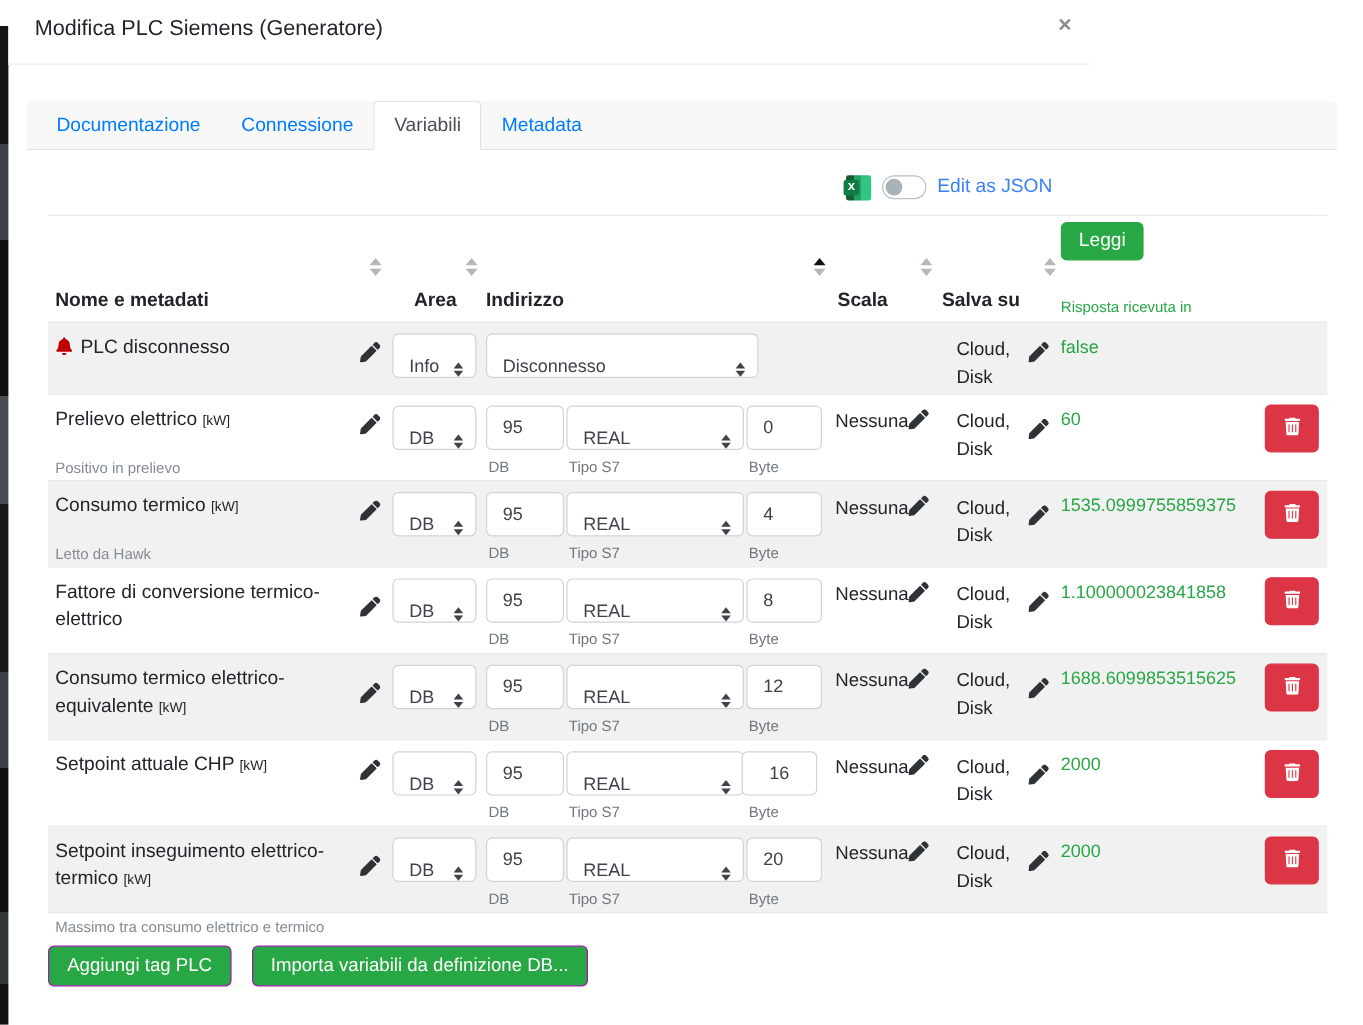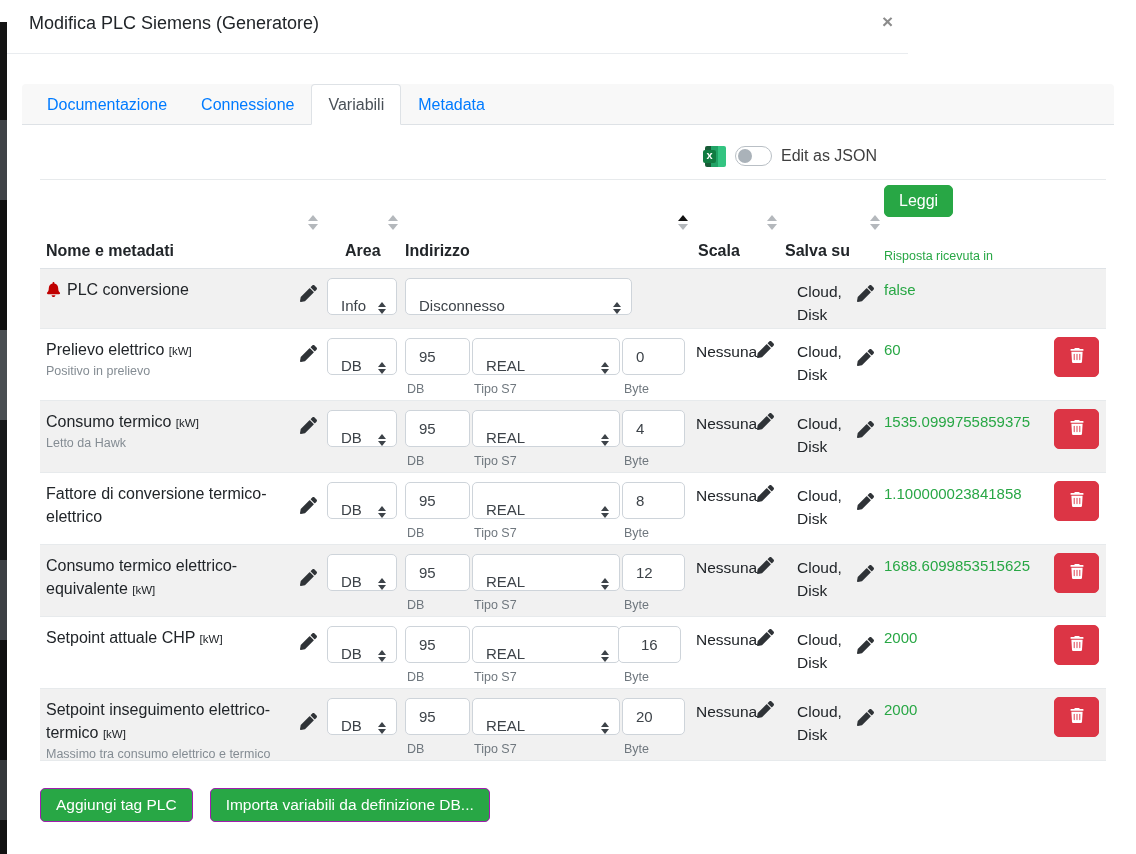--- a/index.html
+++ b/index.html
@@ -20,41 +20,41 @@
   .tab{display:flex;align-items:center;padding:0 16px;font-size:16px;color:#007bff;cursor:pointer;border:1px solid transparent;margin-bottom:-1px;border-radius:4px 4px 0 0;}
   .tab.active{background:#fff;color:#495057;border-color:#dee2e6 #dee2e6 #fff #dee2e6;}
 
   
   .json-row{position:absolute;top:144px;right:31px;display:flex;align-items:center;gap:9px;height:24px;}
   .excel-icon{position:relative;width:21px;height:21px;border-radius:2px;background:linear-gradient(90deg,#185c37 0 30%,#21a366 30% 60%,#33c481 60% 100%);}
   .excel-icon::before{content:"";position:absolute;left:-2px;top:4px;width:13px;height:13px;background:#107c41;border-radius:2px;}
   .excel-icon::after{content:"x";position:absolute;left:-2px;top:3px;width:13px;height:13px;color:#fff;font-size:11px;font-weight:700;text-align:center;line-height:13px;}
   .toggle{position:relative;width:37px;height:20px;border:1px solid #b9bfc5;border-radius:11px;background:#fff;cursor:pointer;box-sizing:border-box;}
   .toggle .knob{position:absolute;left:2px;top:2px;width:14px;height:14px;border-radius:50%;background:#aab2b9;}
-  .json-label{font-size:16px;color:#404040;}
+  .json-label{font-size:16px;color:#3b82f6;}
 
   
   .vtable{position:absolute;left:40px;top:179px;width:1066px;border-top:1px solid #e7eaec;}
   .thead{position:relative;height:88px;border-bottom:1px solid #dee2e6;}
   .col-title{position:absolute;top:62px;font-size:16px;font-weight:700;color:#212529;white-space:nowrap;}
   .sortarrow{position:absolute;top:35px;width:10px;cursor:pointer;}
   .sortarrow i{display:block;width:0;height:0;border-left:5px solid transparent;border-right:5px solid transparent;margin:0 auto;}
   .sortarrow .up{border-bottom:6px solid #b4b8bc;margin-bottom:3px;}
   .sortarrow .dn{border-top:6px solid #b4b8bc;}
   .sortarrow.active .up{border-bottom-color:#111;}
   .read-btn{position:absolute;left:844px;top:5px;background:#28a745;color:#fff;border:1px solid #28a745;border-radius:5px;font-size:16px;padding:6px 14px;cursor:pointer;font-family:inherit;}
   .response{position:absolute;left:844px;top:45px;font-size:12.5px;color:#28a745;line-height:1.65;margin-top:21px;}
 
   
   .vrow{position:relative;min-height:71px;border-bottom:1px solid #e7eaec;background:#fff;}
   .vrow.striped{background:#f1f1f1;}
   .vrow.compact{min-height:59px;}
   .cell-name{position:absolute;left:6px;top:9px;width:255px;font-size:16px;line-height:23px;color:#212529;}
   .cell-name .unit{font-size:11.5px;}
-  .cell-name .sub{font-size:12.5px;color:#848c93;margin-top:0;line-height:16px;}
+  .cell-name .sub{font-size:12.5px;color:#848c93;margin-top:19px;line-height:16px;}
   .bell{display:inline-block;vertical-align:-2px;margin-right:6px;}
   .pencil{display:inline-block;}
   .name-pencil{position:absolute;left:260px;}
   .sel{position:absolute;height:37px;border:1px solid #ced4da;border-radius:5px;background:#fff;display:flex;align-items:flex-end;box-sizing:border-box;padding:0 10px 0 13px;font-size:15px;color:#3d4349;cursor:pointer;}
   .sel .txt{flex:1;white-space:nowrap;}
   .sel .car{display:flex;flex-direction:column;align-items:center;margin-left:8px;}
   .sel .car i{display:block;width:0;height:0;border-left:4px solid transparent;border-right:4px solid transparent;}
   .sel .car .u{border-bottom:5px solid #3d4349;margin-bottom:2px;}
   .sel .car .d{border-top:5px solid #3d4349;}
   .inp{position:absolute;height:37px;border:1px solid #ced4da;border-radius:5px;background:#fff;box-sizing:border-box;padding:0 4px 0 13px;font-size:15px;color:#3d4349;font-family:inherit;}
@@ -130,21 +130,21 @@
         <div>0.038ms</div>
       </div>
     </div>
     <div id="rows">
         <div class="vrow striped compact">
           <div class="cell-name">
       <span class="bell">
      <svg width="15" height="15" viewBox="0 0 448 512">
                 <path fill="#c00000" d="M224 512c35.32 0 63.97-28.65 63.97-64H160.03c0 35.35 28.65 64 63.97 64zm215.39-149.71c-19.32-20.76-55.47-51.99-55.47-154.29 0-77.7-54.48-139.9-127.94-155.16V32c0-17.67-14.32-32-31.98-32s-31.98 14.33-31.98 32v20.84C118.56 68.1 64.08 130.3 64.08 208c0 102.3-36.15 133.53-55.47 154.29-6 6.45-8.66 14.16-8.61 21.71.11 16.4 12.98 32 32.1 32h383.8c19.12 0 32-15.6 32.1-32 .05-7.55-2.61-15.27-8.61-21.71z"></path>
               </svg>
-   </span><span>PLC conversione</span>
+   </span><span>PLC disconnesso</span>
       
       
     </div>
     <div class="name-pencil" style="top:16px"><span class="pencil">
      <svg width="17" height="17" viewBox="0 0 512 512">
                 <path fill="#2f3337" d="M497.9 142.1l-46.1 46.1c-4.7 4.7-12.3 4.7-17 0l-111-111c-4.7-4.7-4.7-12.3 0-17l46.1-46.1c18.7-18.7 49.1-18.7 67.9 0l60.1 60.1c18.8 18.7 18.8 49.1 0 67.9zM284.2 99.8L21.6 362.4.4 483.9c-2.9 16.4 11.4 30.6 27.8 27.8l121.5-21.3 262.6-262.6c4.7-4.7 4.7-12.3 0-17l-111-111c-4.8-4.7-12.4-4.7-17.1 0z"></path>
               </svg>
    </span></div>
           <div class="sel" style="left:287px;top:9px;width:70px">
      <span class="txt">Info</span>

